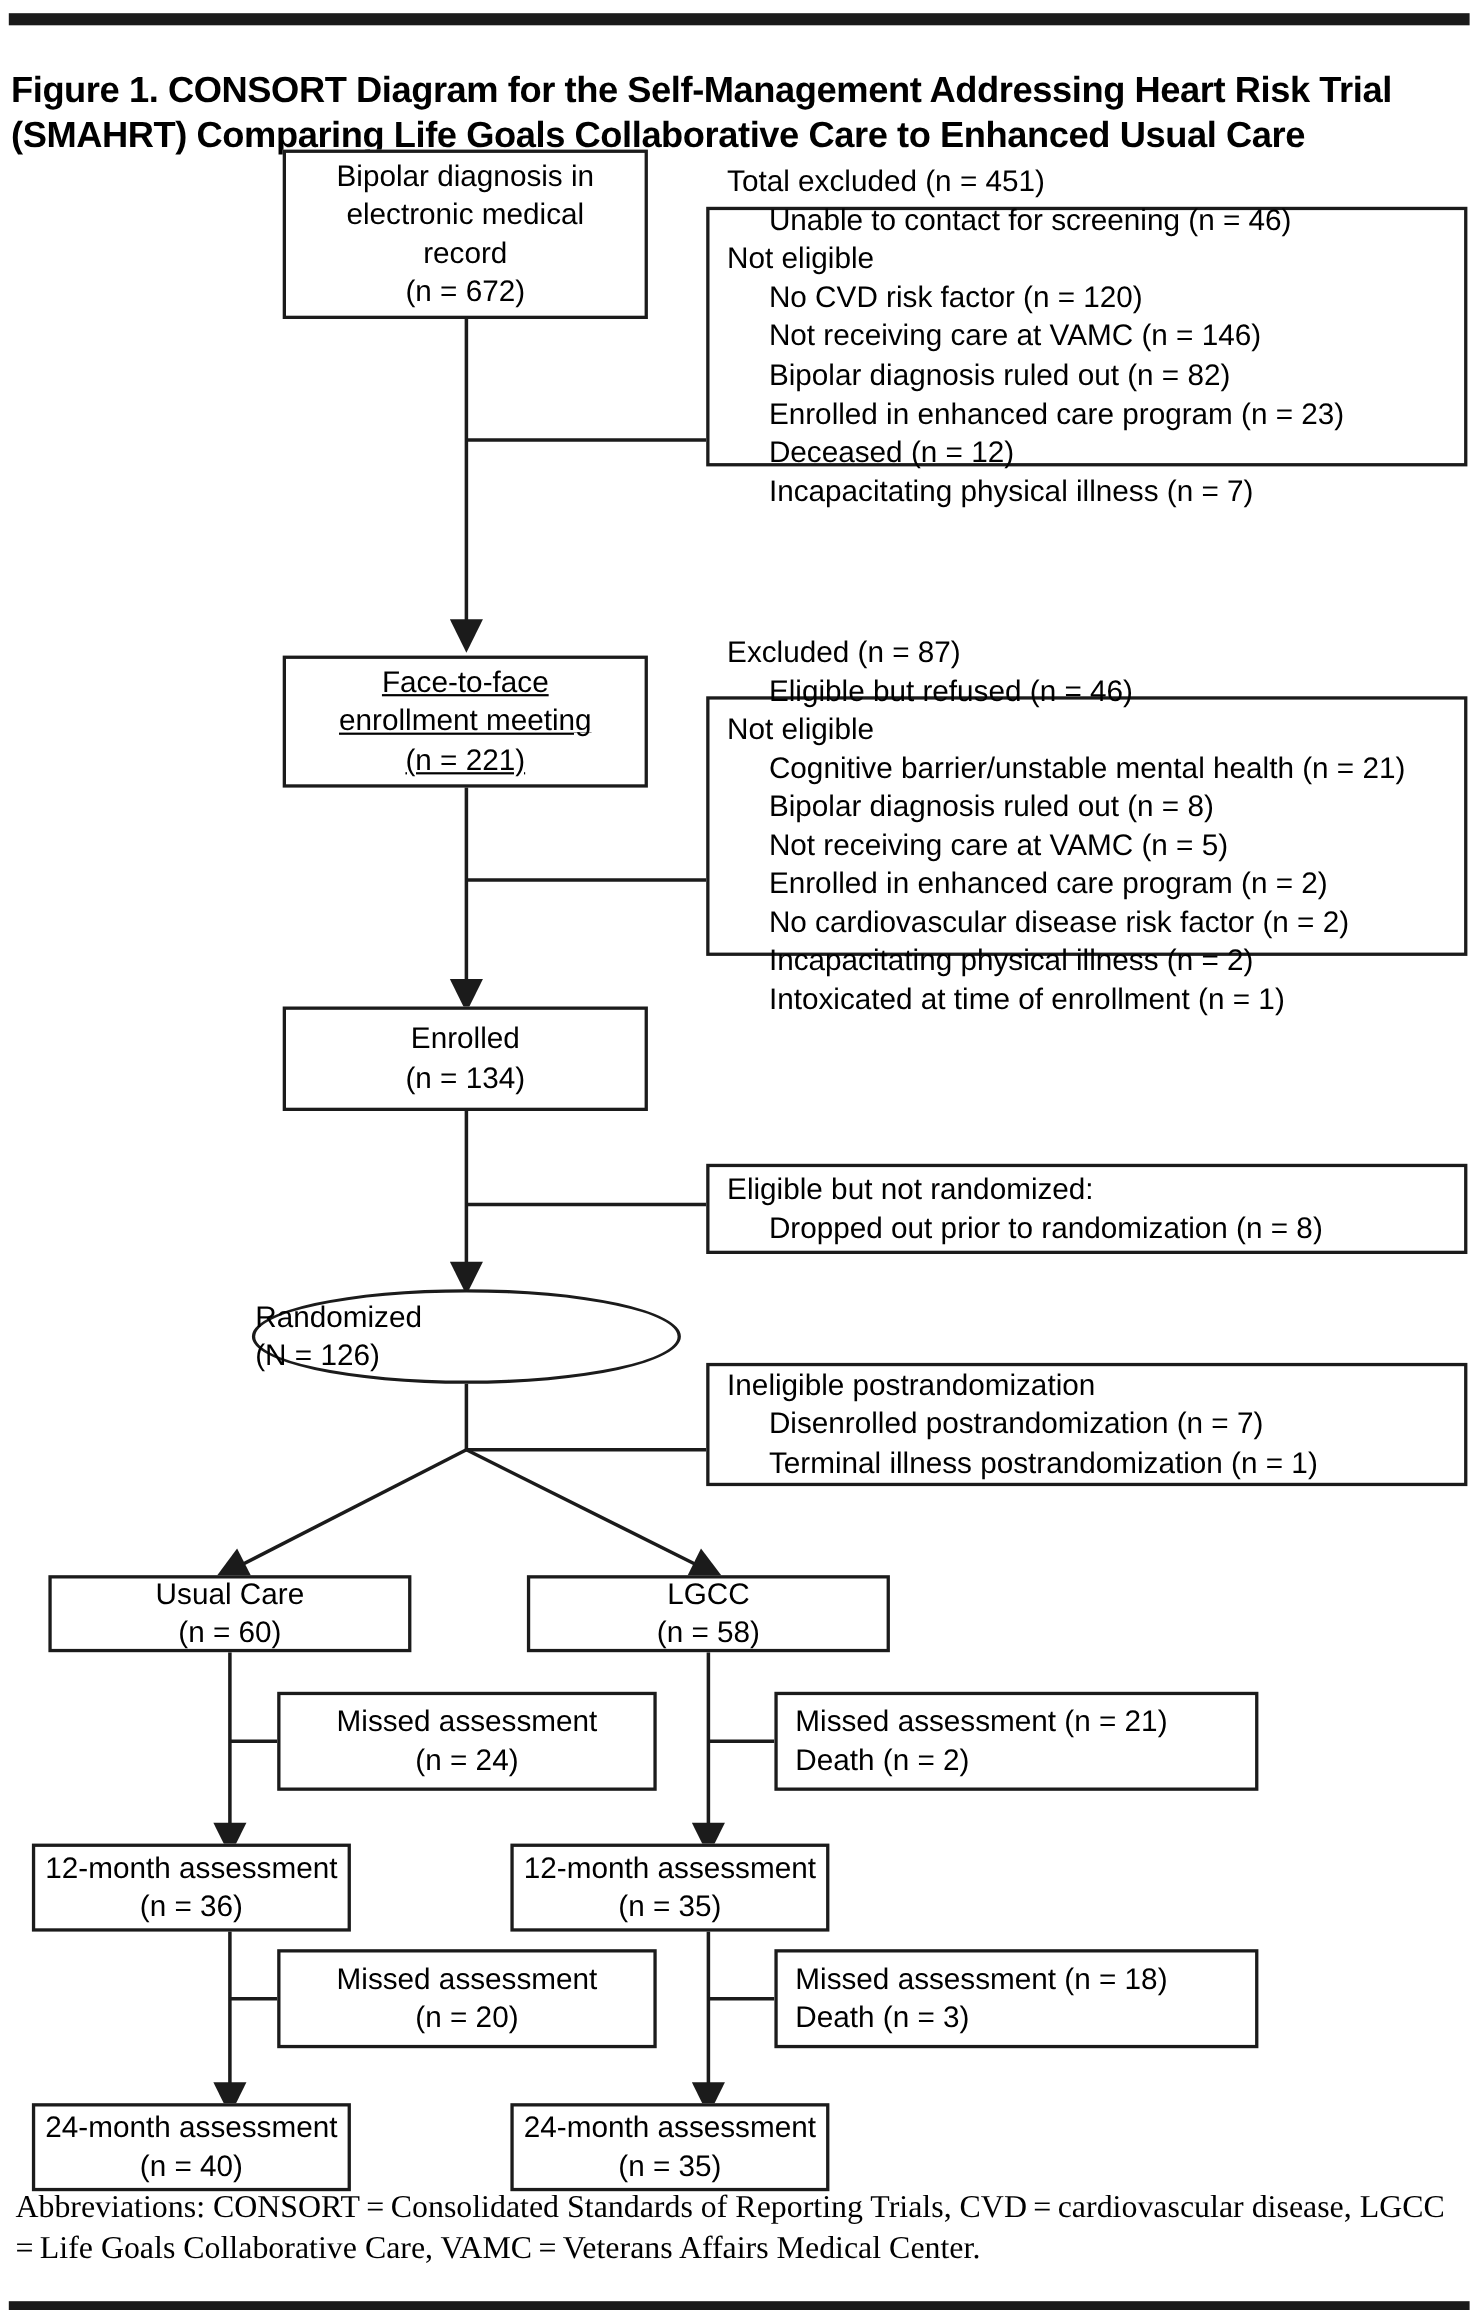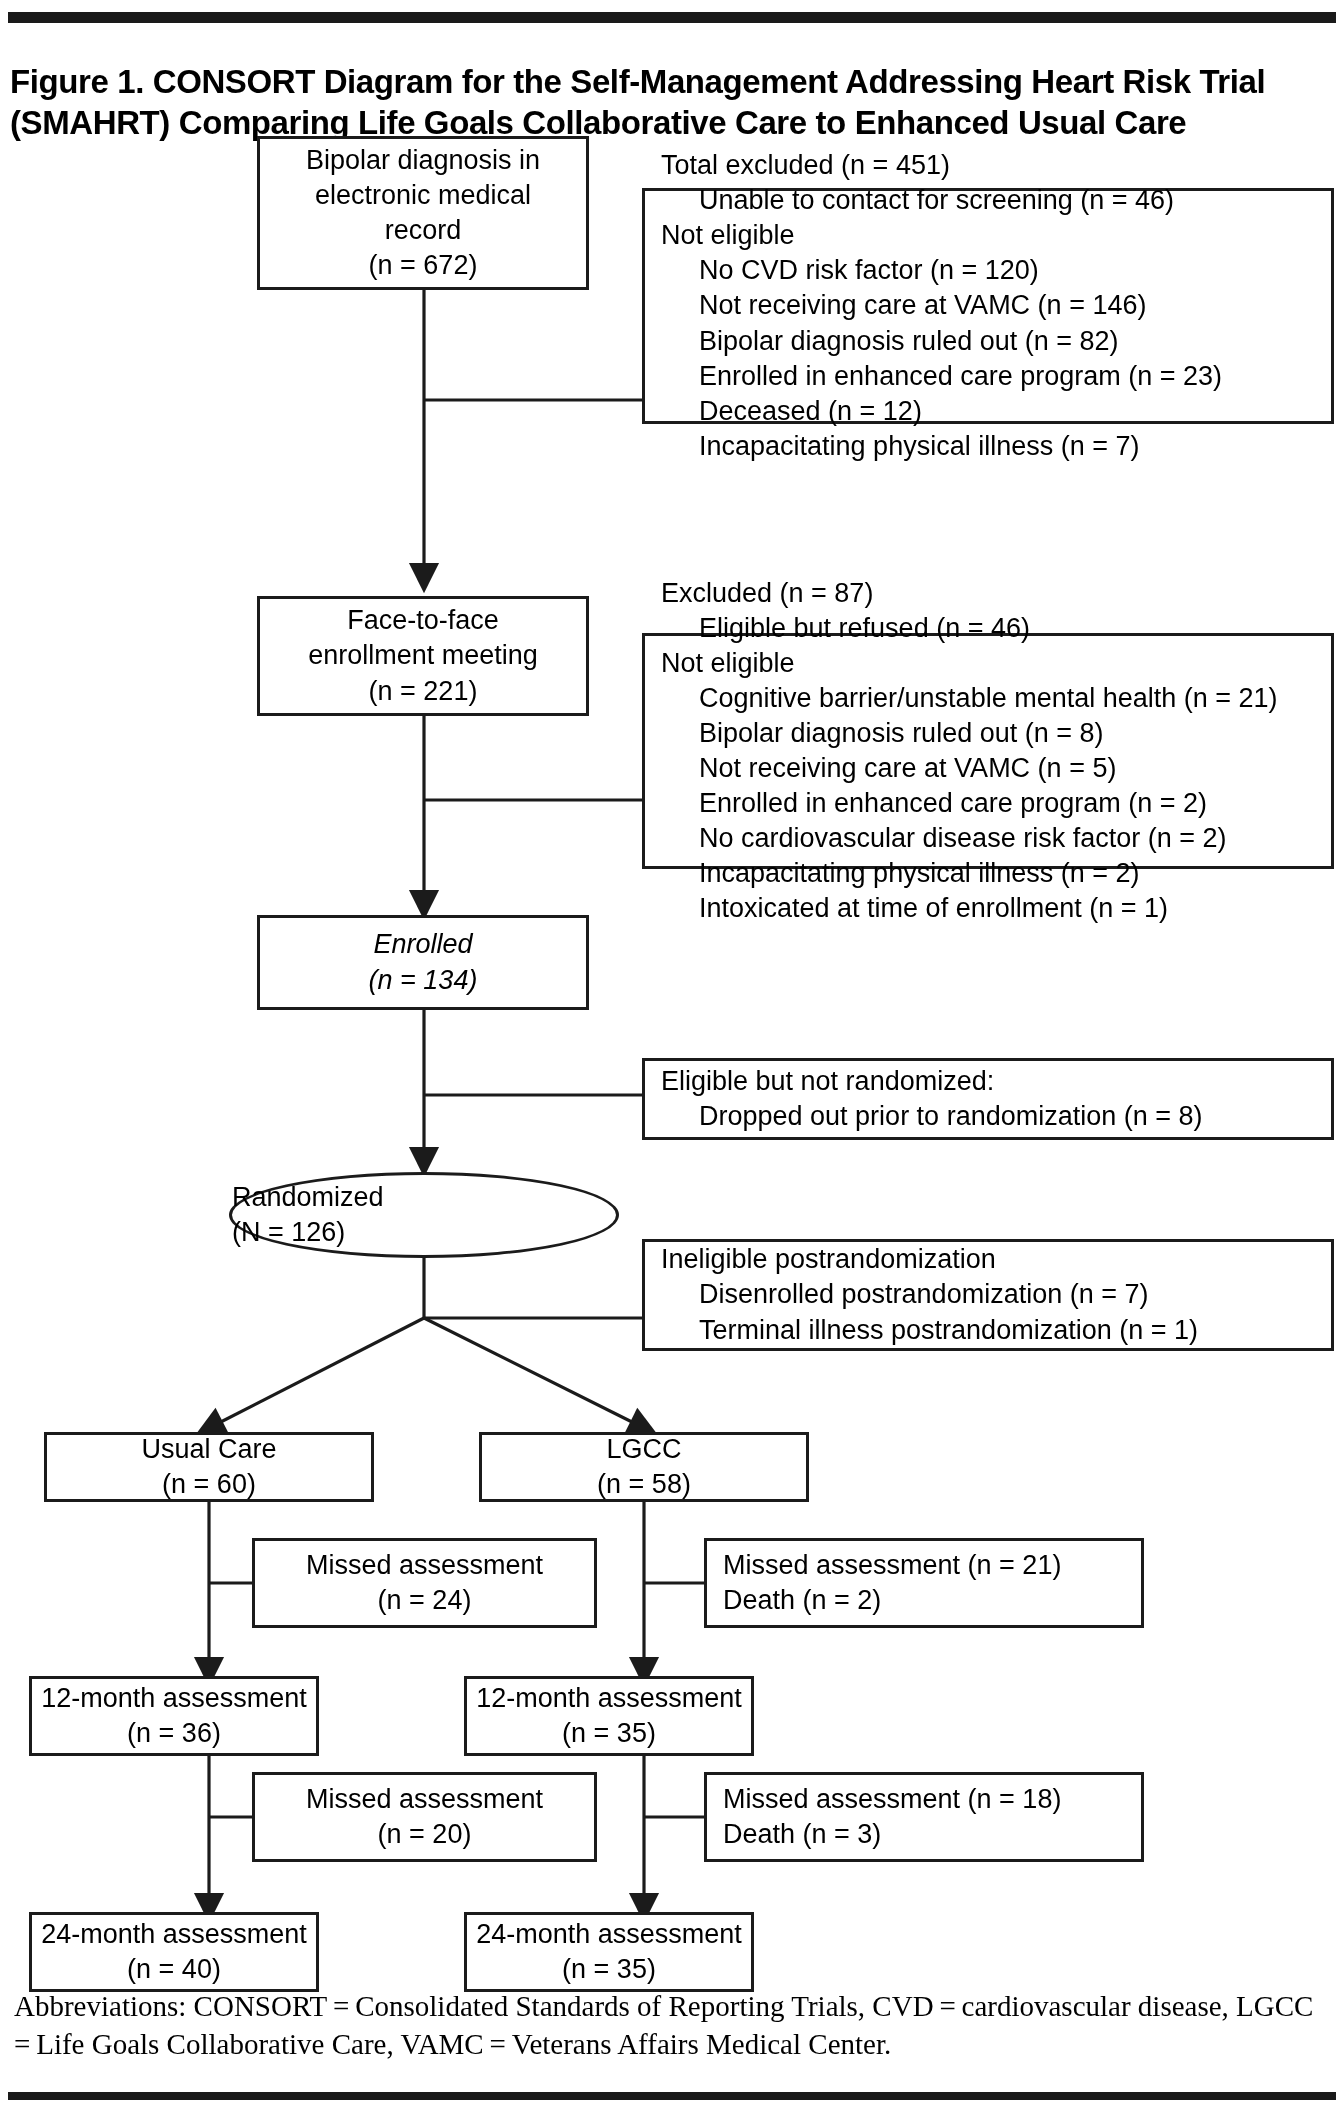--- a/index.html
+++ b/index.html
@@ -107,40 +107,40 @@
     <span class="ln ind">Unable to contact for screening (n = 46)</span>
     <span class="ln">Not eligible</span>
     <span class="ln ind">No CVD risk factor (n = 120)</span>
     <span class="ln ind">Not receiving care at VAMC (n = 146)</span>
     <span class="ln ind">Bipolar diagnosis ruled out (n = 82)</span>
     <span class="ln ind">Enrolled in enhanced care program (n = 23)</span>
     <span class="ln ind">Deceased (n = 12)</span>
     <span class="ln ind">Incapacitating physical illness (n = 7)</span>
   </div>
 
-  <div class="box center" style="left:253px;top:596px;width:332px;height:120px;">
+  <div class="box center" style="left:253px;top:596px;width:332px;height:120px;text-decoration:underline;">
     <span class="ln">Face-to-face</span>
     <span class="ln">enrollment meeting</span>
     <span class="ln">(n = 221)</span>
   </div>
 
   <div class="box left" style="left:638px;top:633px;width:692px;height:236px;">
     <span class="ln">Excluded (n = 87)</span>
     <span class="ln ind">Eligible but refused (n = 46)</span>
     <span class="ln">Not eligible</span>
     <span class="ln ind">Cognitive barrier/unstable mental health (n = 21)</span>
     <span class="ln ind">Bipolar diagnosis ruled out (n = 8)</span>
     <span class="ln ind">Not receiving care at VAMC (n = 5)</span>
     <span class="ln ind">Enrolled in enhanced care program (n = 2)</span>
     <span class="ln ind">No cardiovascular disease risk factor (n = 2)</span>
     <span class="ln ind">Incapacitating physical illness (n = 2)</span>
     <span class="ln ind">Intoxicated at time of enrollment (n = 1)</span>
   </div>
 
-  <div class="box center" style="left:253px;top:915px;width:332px;height:95px;font-style:italic;">
+  <div class="box center" style="left:253px;top:915px;width:332px;height:95px;">
     <span class="ln">Enrolled</span>
     <span class="ln">(n = 134)</span>
   </div>
 
   <div class="box left" style="left:638px;top:1058px;width:692px;height:82px;">
     <span class="ln">Eligible but not randomized:</span>
     <span class="ln ind">Dropped out prior to randomization (n = 8)</span>
   </div>
 
   <div class="ellipse" style="left:225px;top:1172px;width:390px;height:86px;">

